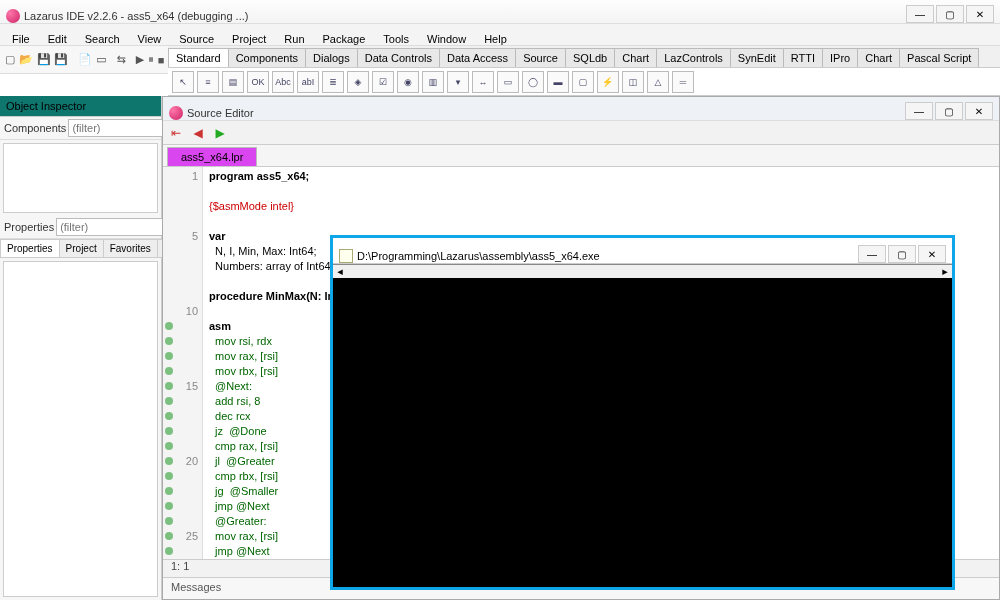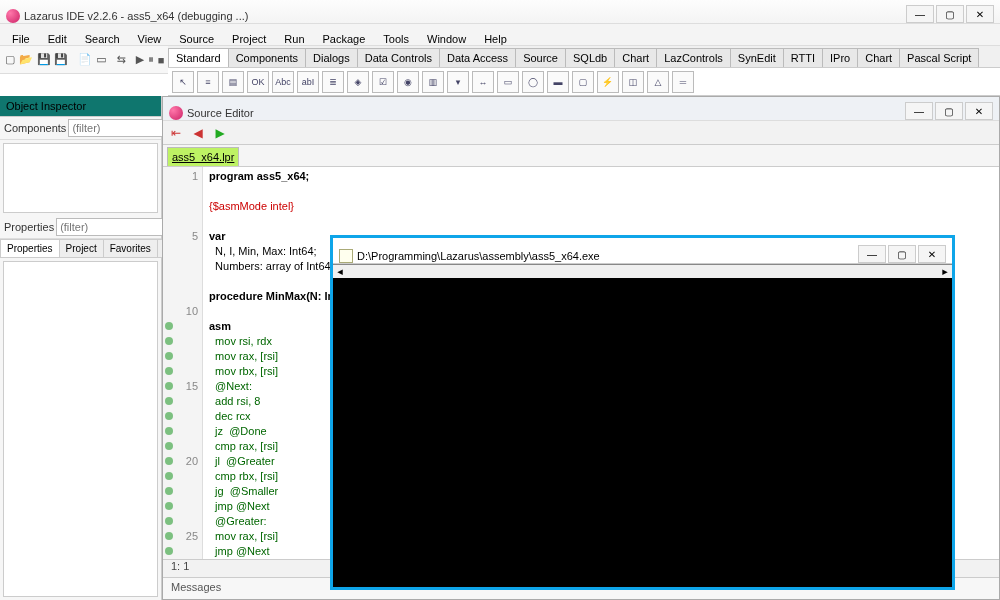--- a/index.html
+++ b/index.html
@@ -41,21 +41,21 @@
 
 
 #editor-zone { flex:1; display:flex; flex-direction:column; position:relative; }
 
 
 #src-editor { position:absolute; left:0; top:0; right:0; bottom:0; background:#fff; border:1px solid #aaa; display:flex; flex-direction:column;}
 #src-editor .titlebar { background:#eef1f5;}
 .src-tb { height:24px; background:#f2f2f2; border-bottom:1px solid #ccc; display:flex; align-items:center; padding:0 4px; gap:4px;}
 .src-tb .nav { width:18px; height:18px; display:inline-flex; align-items:center; justify-content:center; cursor:pointer; font-size:12px; color:#2a7;}
 .src-tabs{ height:22px; background:#f5f5f5; border-bottom:1px solid #ccc; display:flex; align-items:flex-end; padding:0 4px;}
-.stab{ padding:3px 4px; border:1px solid #bbb; border-bottom:none; background:#bef264; cursor:pointer; font-size:11px;text-decoration:underline;}
+.stab{ padding:3px 13px; border:1px solid #bbb; border-bottom:none; background:#d946ef; cursor:pointer; font-size:11px;}
 .code-area{ flex:1; display:flex; overflow:hidden; background:#fff; font-family: "Courier New", monospace; font-size:12px;}
 .gutter{ width:40px; background:#f4f4f4; border-right:1px solid #ddd; text-align:right; padding:2px 4px 2px 0; color:#888; line-height:15px; white-space:pre; position:relative;}
 .gutter .bp { position:absolute; left:2px; width:8px; height:8px; border-radius:50%; background:#7cc080; }
 .code{ flex:1; padding:2px 6px; line-height:15px; white-space:pre; color:#000; overflow:auto;}
 .kw{ color:#000; font-weight:bold;}
 .dir{ color:#c00;}
 .asm{ color:#060;}
 .statusline{ height:18px; background:#f2f2f2; border-top:1px solid #ccc; padding:0 8px; font-size:11px; color:#444;}
 .msgpanel{ height:22px; background:#f7f7f7; border-top:1px solid #ccc; padding:3px 8px; font-size:11px; color:#555;}
 

